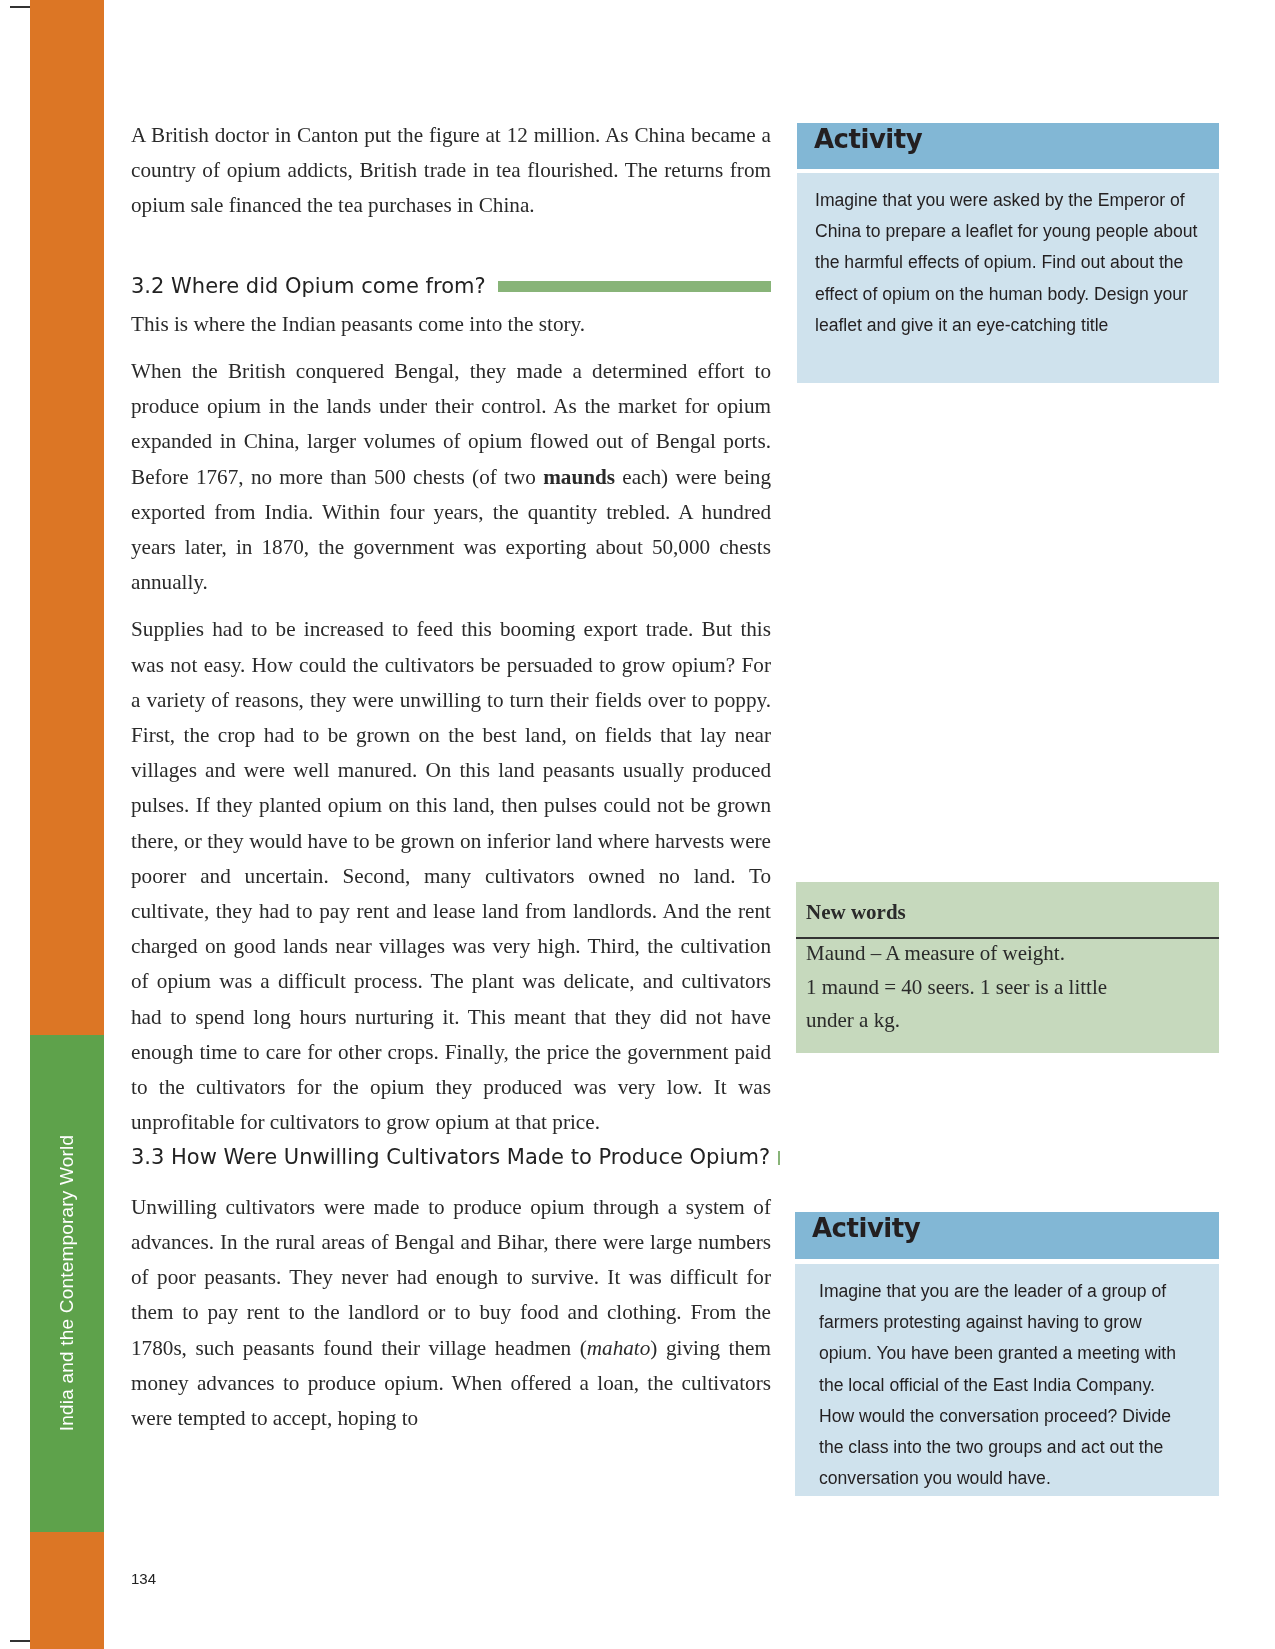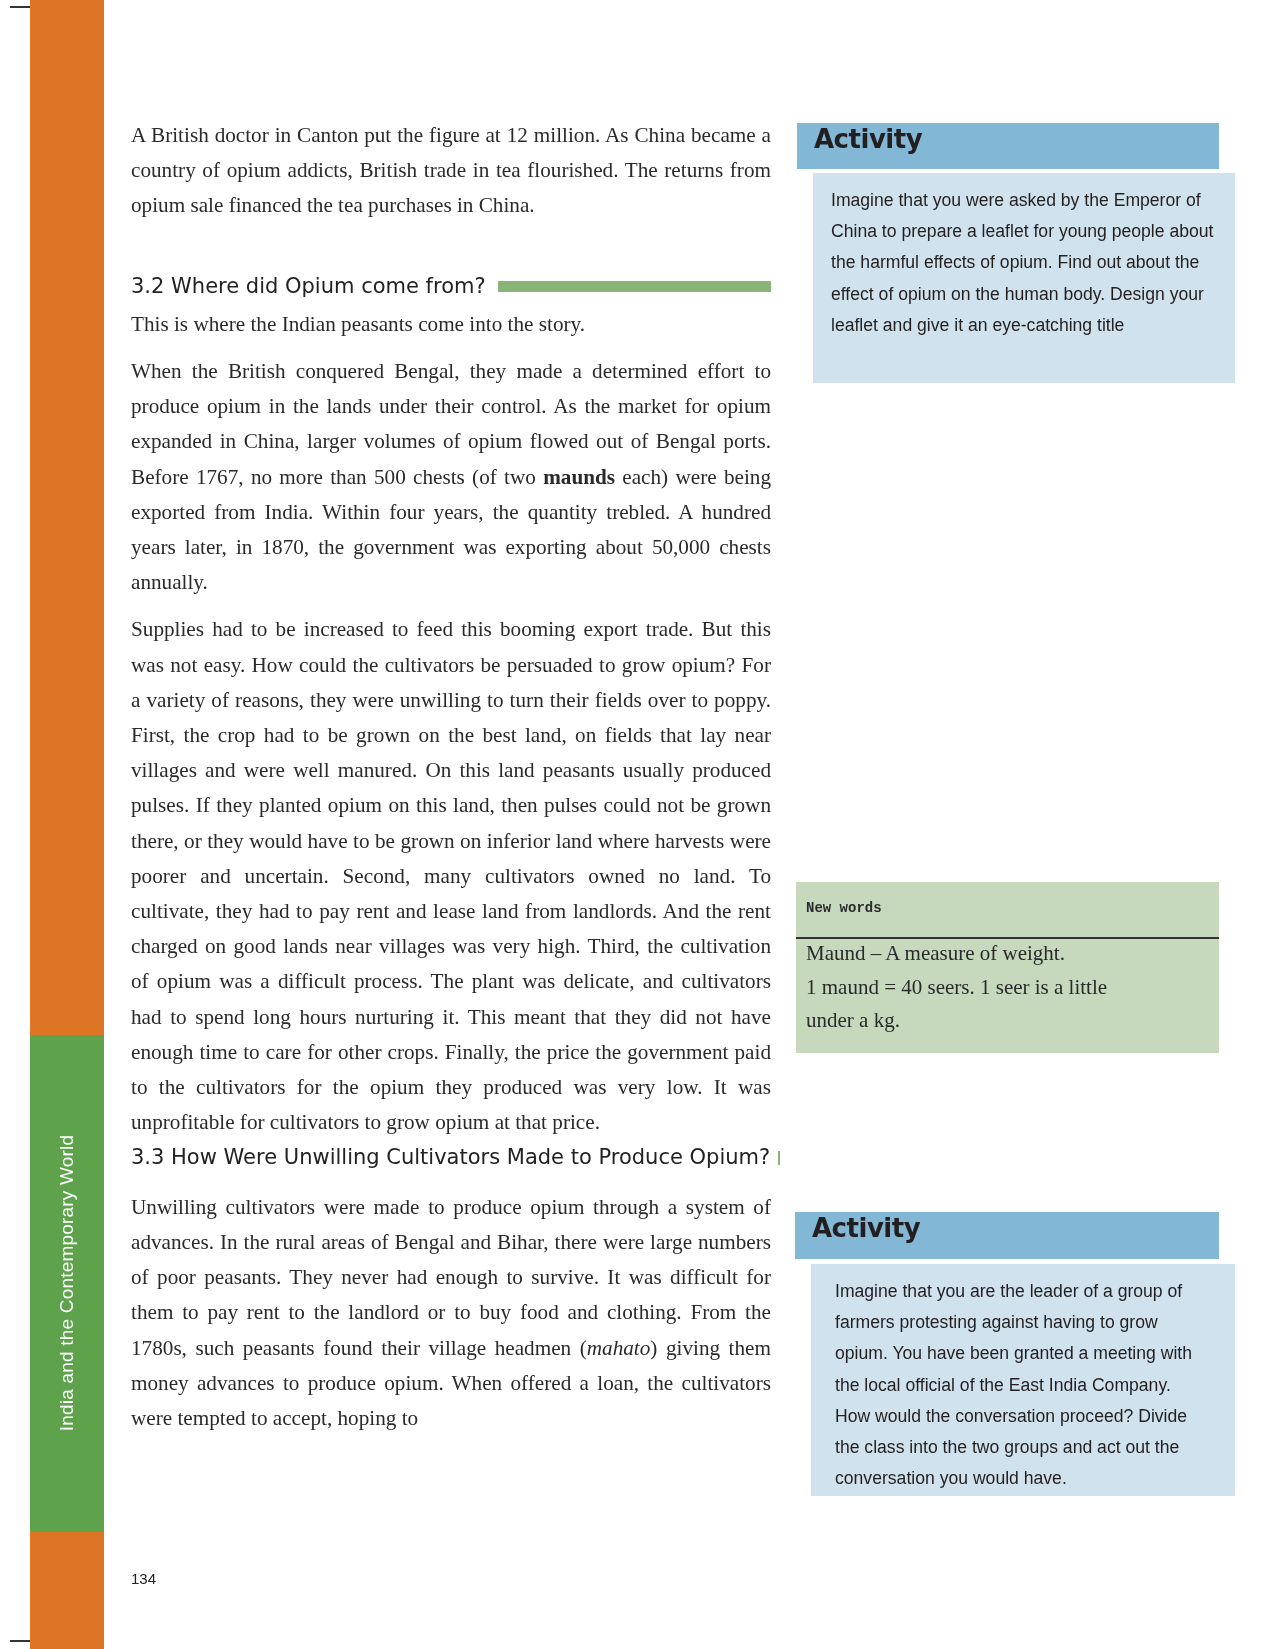--- a/index.html
+++ b/index.html
@@ -14,24 +14,24 @@
   .main p { margin: 0; }
   .heading { font-family: "DejaVu Sans", sans-serif; font-size: 21px; color: #222; text-align: left;
     display: flex; align-items: center; white-space: nowrap; }
   .heading .bar { flex: 1; height: 11px; background: #88b478; margin-left: 12px; }
   .heading .bar.thin { flex: 0 0 2px; height: 14px; margin-left: 8px; }
   .page-num { position: absolute; left: 131px; top: 1570px; font-family: "Liberation Sans", sans-serif; font-size: 15px; color: #222; }
   .act-head { position: absolute; background: #82b7d5; }
   .act-head span { font-family: "DejaVu Sans", sans-serif; font-weight: bold; font-size: 26px; color: #231f20;
     position: absolute; left: 17px; top: 1px; letter-spacing: -0.5px; }
   .act-body { position: absolute; background: #cfe2ed; font-family: "Liberation Sans", sans-serif;
-    font-size: 17.6px; line-height: 31.2px; color: #231f20; box-sizing: border-box; padding: 12px 18px; margin-left: 16px; }
+    font-size: 17.6px; line-height: 31.2px; color: #231f20; box-sizing: border-box; padding: 12px 18px; }
   .nw-box { position: absolute; left: 796px; top: 882px; width: 423px; height: 171px; background: #c6d9bd;
     font-family: "Liberation Serif", serif; color: #2a2a2a; }
-  .nw-title { position: absolute; left: 10px; top: 18px; font-size: 14px; font-weight: bold; font-family: Liberation Mono, monospace; }
+  .nw-title { position: absolute; left: 10px; top: 18px; font-size: 21px; font-weight: bold; }
   .nw-line { position: absolute; left: 0; top: 55px; width: 423px; height: 2px; background: #333; }
   .nw-text { position: absolute; left: 10px; top: 55px; font-size: 21px; line-height: 33.5px; }
 </style>
 </head>
 <body>
 
 <div class="crop-mark" style="top:6px;"></div>
 <div class="crop-mark" style="top:1640px;"></div>
 
 <div class="side-strip"></div>

